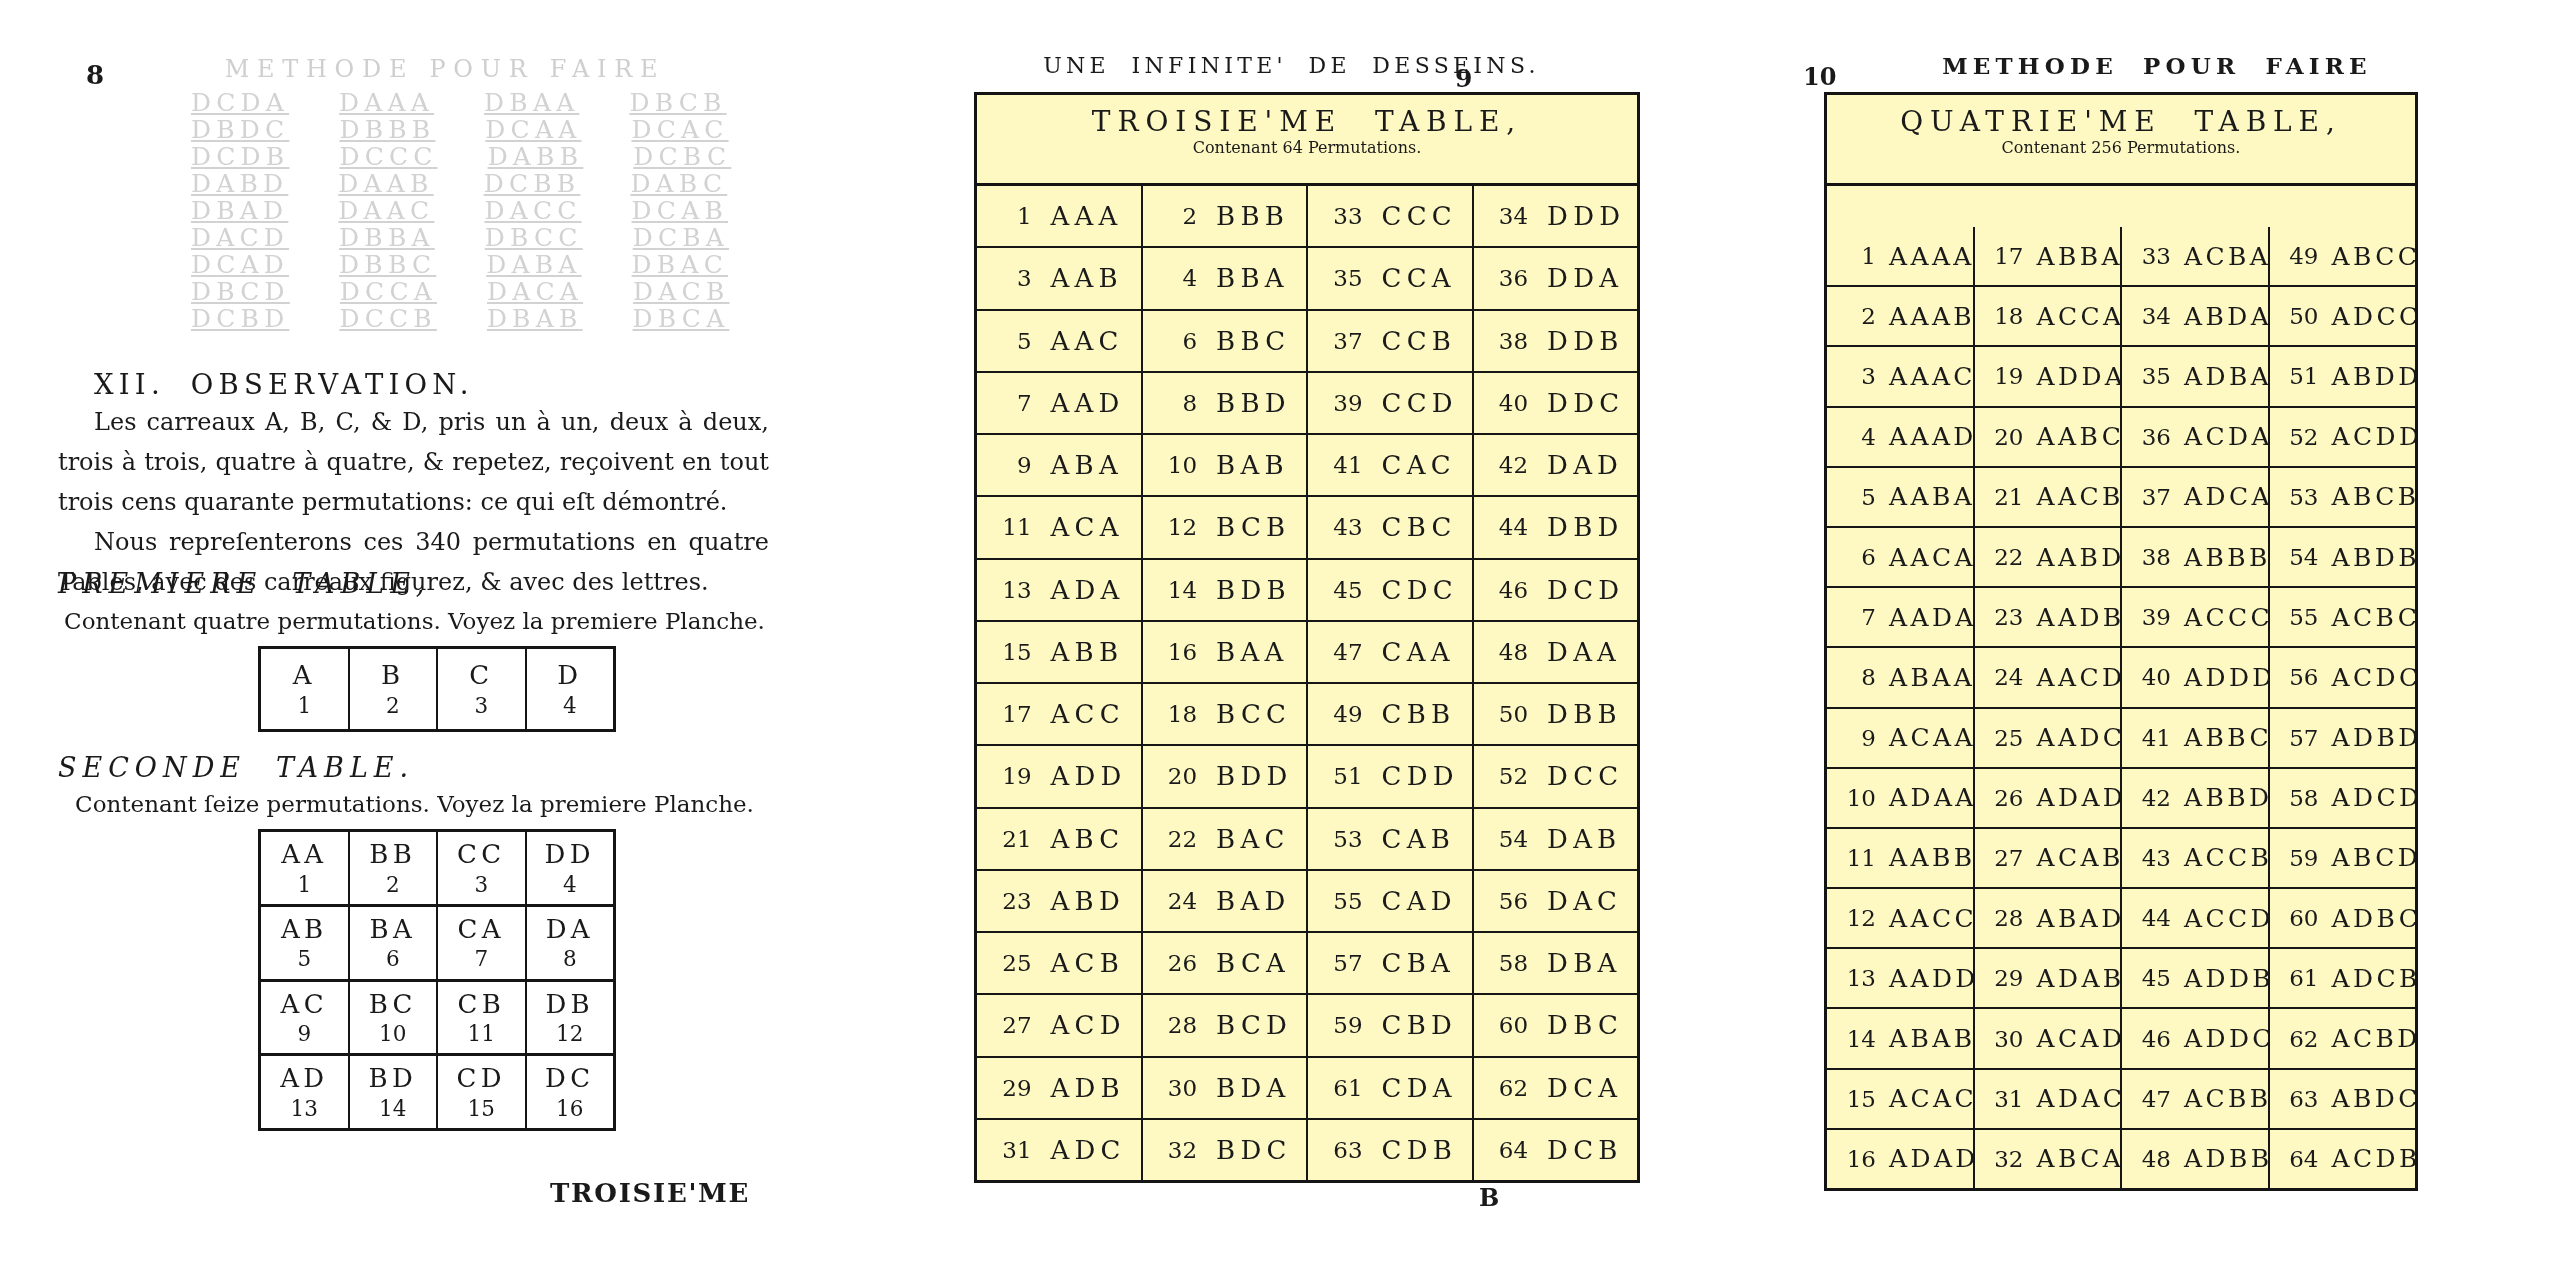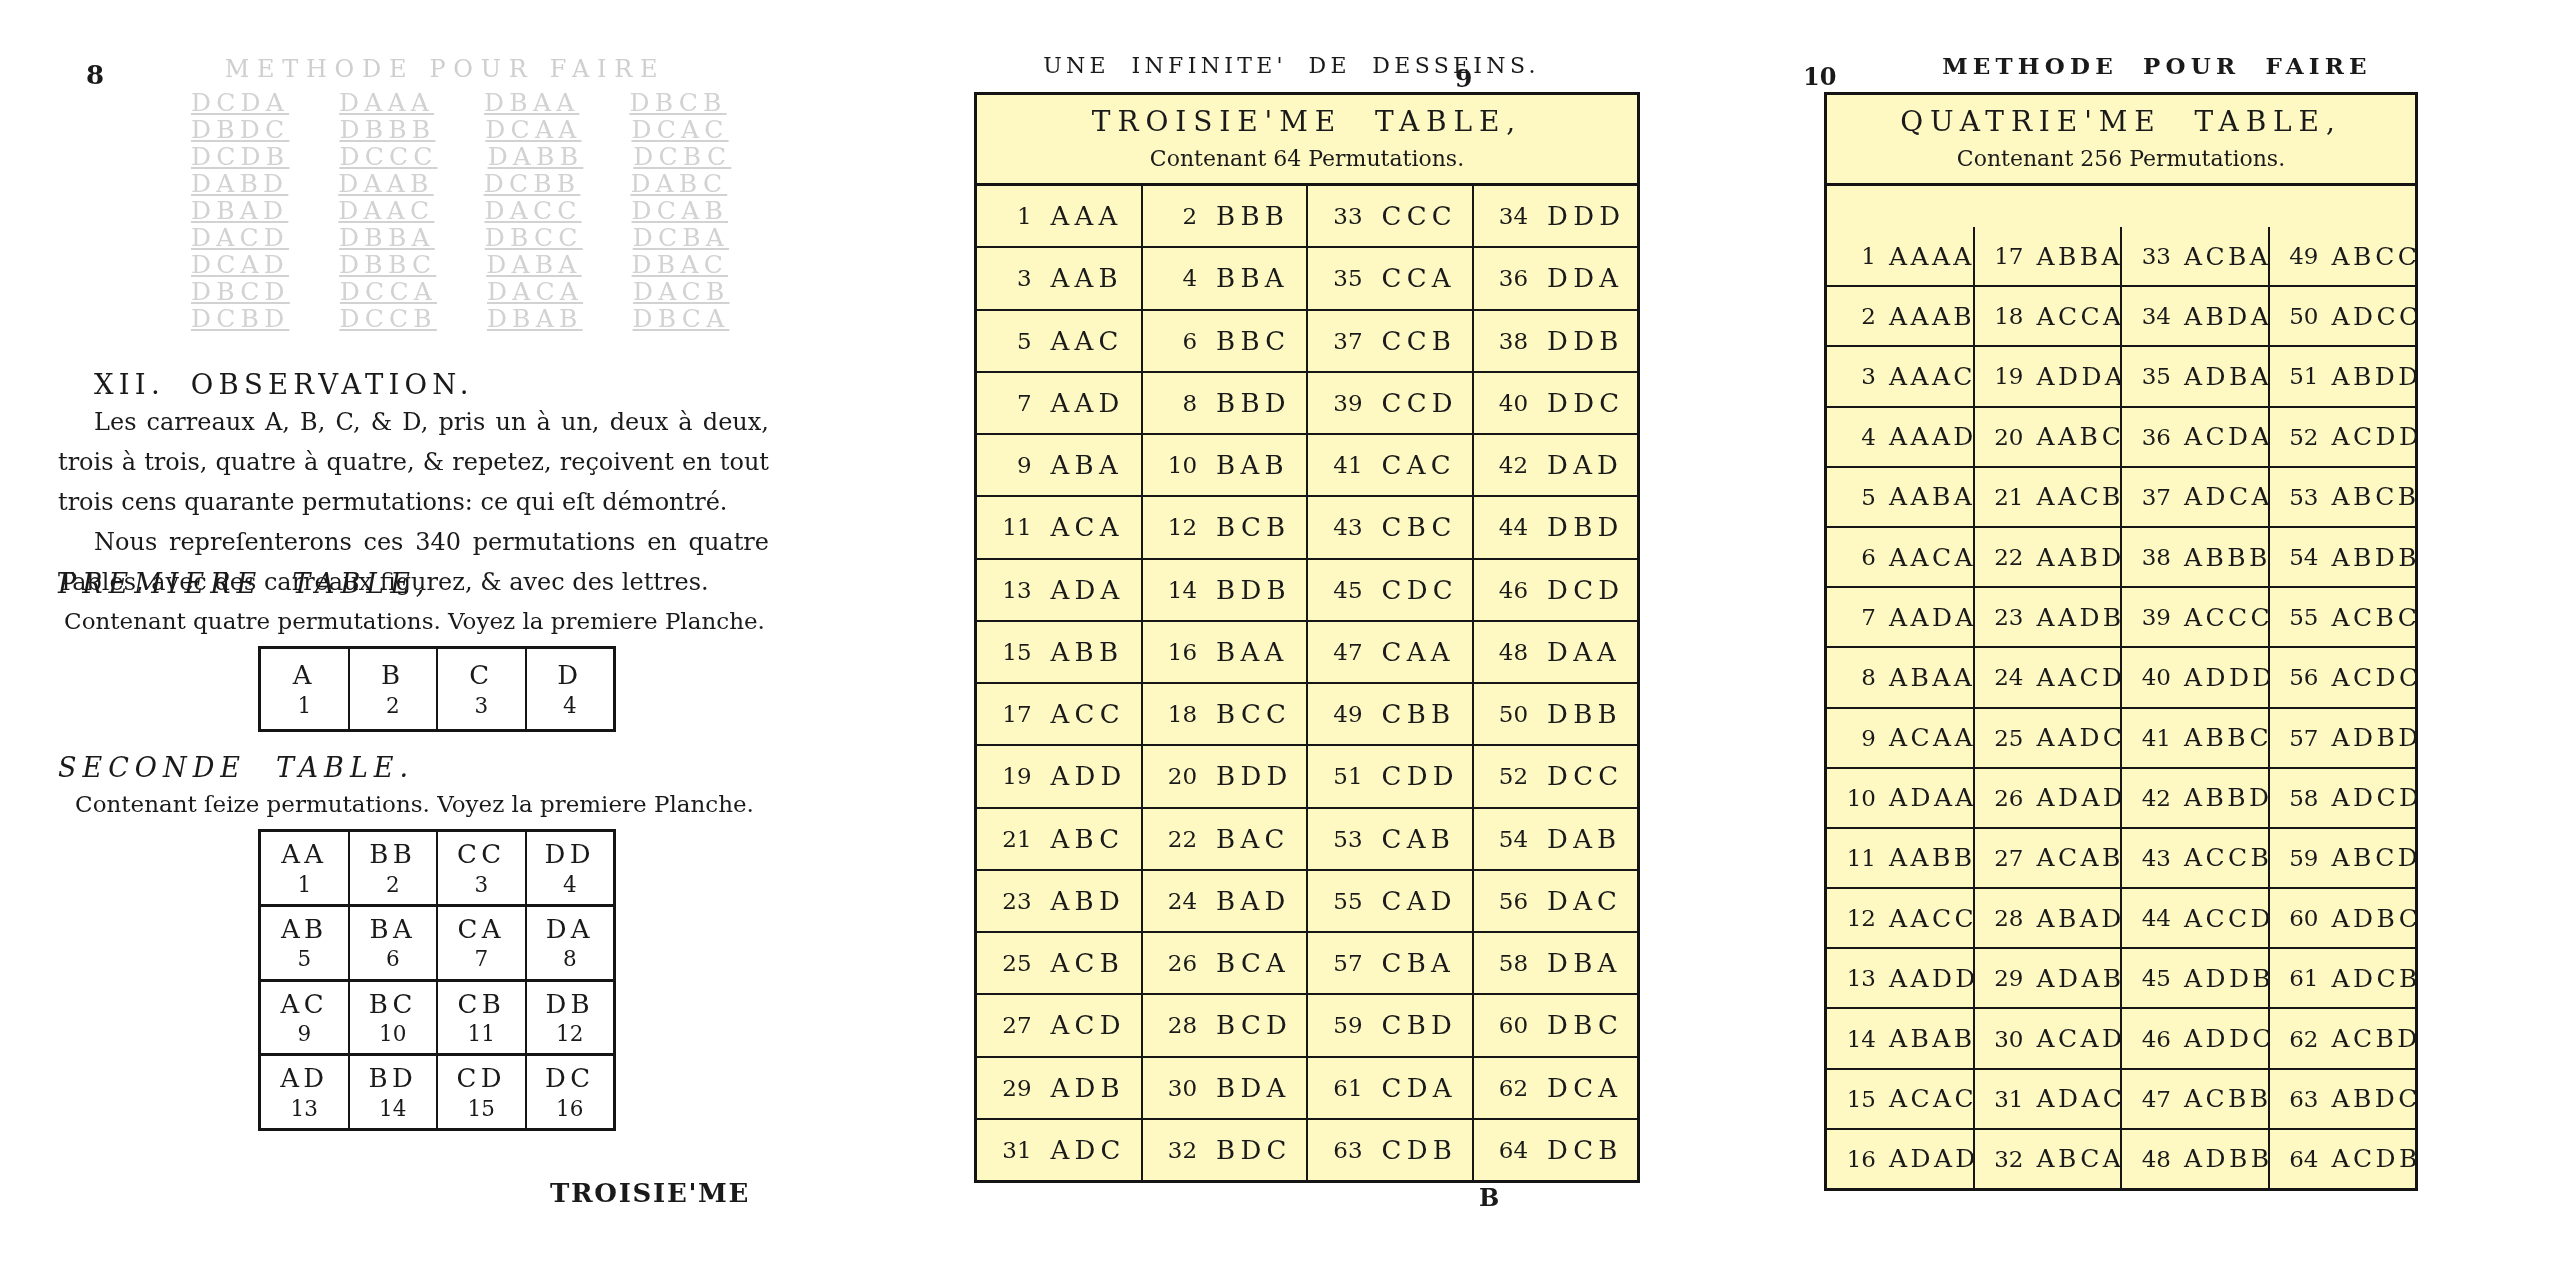--- a/index.html
+++ b/index.html
@@ -71,21 +71,21 @@
     position:absolute; border:3.9px solid #141414; box-sizing:border-box;
     display:flex; flex-direction:column; background:#fef9c3;
   }
   #frame9  { left:974px; top:92px; width:666px; height:1091px; }
   #frame10 { left:1824px; top:92px; width:594px; height:1099px;gap:41px; }
   .frame-head {
     text-align:center; padding-top:10.3px; height:91px;
     border-bottom:3.4px solid #141414; box-sizing:border-box;
   }
   .frame-title { font-size:28px; letter-spacing:6.9px; word-spacing:17px; white-space:nowrap; }
-  .frame-sub { font-size:22px; margin-top:8px; white-space:nowrap; }
+  .frame-sub { font-size:16px; margin-top:0; white-space:nowrap; }
   .perm-grid { flex:1; display:flex; flex-direction:column; }
   .perm-row { flex:1; display:flex; }
   .perm-row + .perm-row { border-top:2.6px solid #161616; }
   .perm-cell { flex:1; display:flex; align-items:center; padding-left:20.6px; box-sizing:border-box; overflow:hidden; }
   .perm-cell + .perm-cell { border-left:2.6px solid #161616; }
   .perm-num { font-size:23px; min-width:34px; text-align:right; margin-right:19px; }
   .perm-word { font-size:26px; letter-spacing:5.2px; white-space:nowrap; }
   .tight .perm-cell { padding-left:13px; }
   .tight .perm-num { min-width:36px; margin-right:13px; }
   .tight .perm-word { font-size:25px; letter-spacing:3.4px; }

